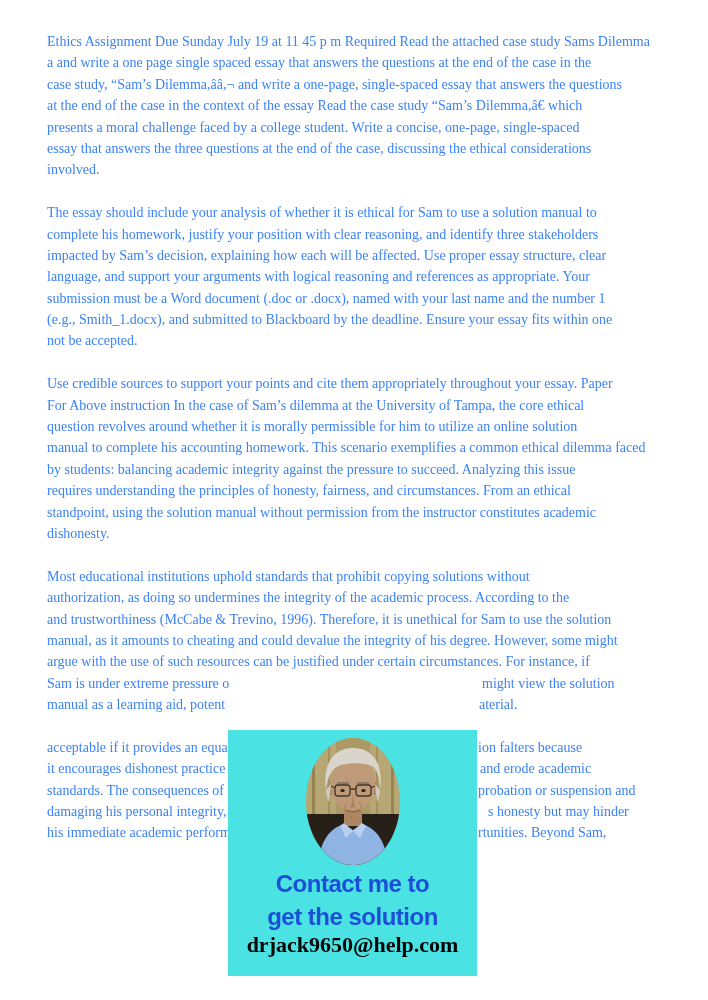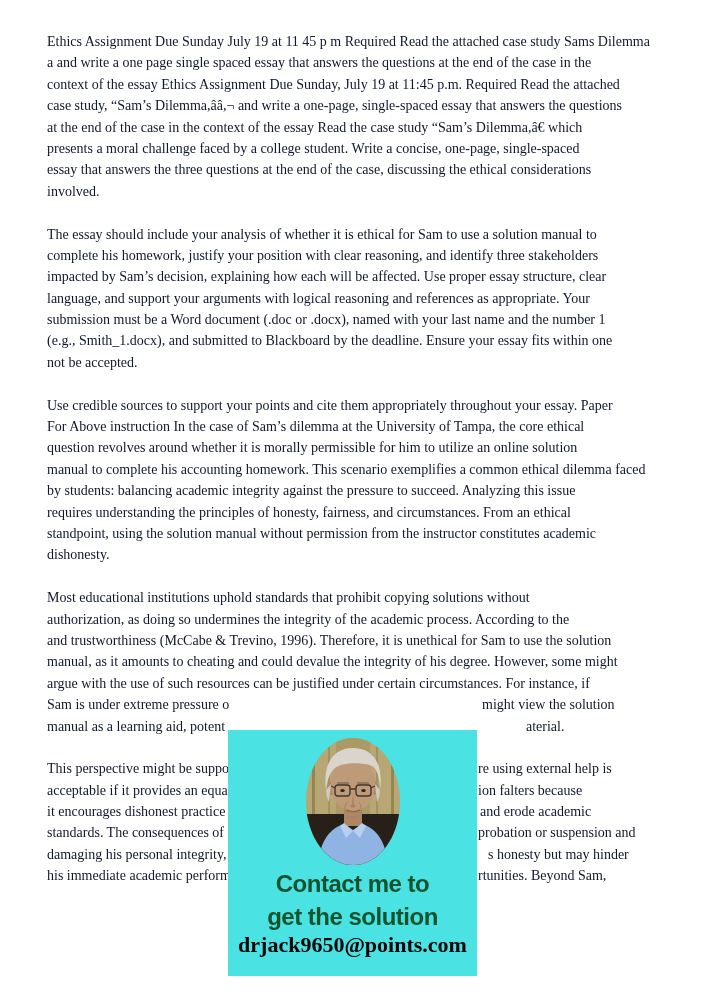--- a/index.html
+++ b/index.html
@@ -11,21 +11,21 @@
     overflow: hidden;
     font-family: "Liberation Serif", serif;
   }
   .doc {
     position: absolute;
     left: 47px;
     top: 31px;
     width: 625px;
     font-size: 14px;
     line-height: 21.4px;
-    color: #0f172a;
+    color: #3b82f6;
   }
   .para { margin: 0 0 21.4px 0; }
   .line {
     white-space: nowrap;
     height: 21.4px;
     position: relative;
   }
   .frag-right {
     position: absolute;
     top: 0;
@@ -66,21 +66,20 @@
 </style>
 </head>
 <body>
 
 <div class="page">
 
   <div class="doc" id="doc-text">
       <div class="para">
         <div class="line">Ethics Assignment Due Sunday July 19 at 11 45 p m Required Read the attached case study Sams Dilemma</div>
         <div class="line">a and write a one page single spaced essay that answers the questions at the end of the case in the</div>
-        <div class="line">context of the essay Ethics Assignment Due Sunday, July 19 at 11:45 p.m. Required Read the attached</div>
         <div class="line">case study, “Sam’s Dilemma,ââ,¬ and write a one-page, single-spaced essay that answers the questions</div>
         <div class="line">at the end of the case in the context of the essay Read the case study “Sam’s Dilemma,â€ which</div>
         <div class="line">presents a moral challenge faced by a college student. Write a concise, one-page, single-spaced</div>
         <div class="line">essay that answers the three questions at the end of the case, discussing the ethical considerations</div>
         <div class="line">involved.</div>
       </div>
       <div class="para">
         <div class="line">The essay should include your analysis of whether it is ethical for Sam to use a solution manual to</div>
         <div class="line">complete his homework, justify your position with clear reasoning, and identify three stakeholders</div>
         <div class="line">impacted by Sam’s decision, explaining how each will be affected. Use proper essay structure, clear</div>
@@ -99,24 +98,23 @@
         <div class="line">standpoint, using the solution manual without permission from the instructor constitutes academic</div>
         <div class="line">dishonesty.</div>
       </div>
       <div class="para">
         <div class="line">Most educational institutions uphold standards that prohibit copying solutions without</div>
         <div class="line">authorization, as doing so undermines the integrity of the academic process. According to the</div>
         <div class="line">and trustworthiness (McCabe &amp; Trevino, 1996). Therefore, it is unethical for Sam to use the solution</div>
         <div class="line">manual, as it amounts to cheating and could devalue the integrity of his degree. However, some might</div>
         <div class="line">argue with the use of such resources can be justified under certain circumstances. For instance, if</div>
         <div class="line"><span>Sam is under extreme pressure o</span><span class="frag-right" style="left: 435px;">might view the solution</span></div>
-        <div class="line"><span>manual as a learning aid, potent</span><span class="frag-right" style="left: 432px; margin-left: 47px;">aterial.</span></div>
+        <div class="line"><span>manual as a learning aid, potent</span><span class="frag-right" style="left: 432px;">aterial.</span></div>
       </div>
       <div class="para">
-        <div class="line"><span>This perspective might be suppo</span><span class="frag-right" style="left: 431px;">re using external help is</span></div>
         <div class="line"><span>acceptable if it provides an equa</span><span class="frag-right" style="left: 431px;">ion falters because</span></div>
         <div class="line"><span>it encourages dishonest practice</span><span class="frag-right" style="left: 433px; text-align: right;">and erode academic</span></div>
         <div class="line"><span>standards. The consequences of</span><span class="frag-right" style="left: 431px;">probation or suspension and</span></div>
         <div class="line"><span>damaging his personal integrity,</span><span class="frag-right" style="left: 441px;">s honesty but may hinder</span></div>
         <div class="line"><span>his immediate academic perform</span><span class="frag-right" style="left: 431px;">rtunities. Beyond Sam,</span></div>
       </div>
     </div>
 
   <div class="promo-card" style="background: rgb(74, 226, 226);">
     <div class="photo-wrap">
@@ -152,20 +150,20 @@
           <path d="M29 50 L25 48 M65 50 L69 48" stroke="#42382c" stroke-width="1.2"></path>
           <ellipse cx="36.5" cy="52.5" rx="2.2" ry="1.6" fill="#2e241c"></ellipse>
           <ellipse cx="57.5" cy="52.5" rx="2.2" ry="1.6" fill="#2e241c"></ellipse>
           <path d="M47 54 L46 66 C44 68 44 69 45.5 69.5 L48.5 69.5 C50 69 50 68 48 66 Z" fill="#ab8260"></path>
           <path d="M40 72 C44 74 50 74 54 72" stroke="#8d6a4c" stroke-width="1.4" fill="none"></path>
           <path d="M41 64 C39 68 38 71 39 73 M53 64 C55 68 56 71 55 73" stroke="#a87f5d" stroke-width="1" fill="none"></path>
           <path d="M42 78 C45 80 49 80 52 78" stroke="#a87f5d" stroke-width="1" fill="none"></path>
         </g>
       </svg>
     </div>
-    <div class="promo-headline" style="color: #14532d;">
+    <div class="promo-headline" style="color: #1d4ed8;">
       <div>Contact me to</div>
       <div>get the solution</div>
     </div>
-    <div class="promo-email" style="color: rgb(6, 6, 6);">drjack9650@points.com</div>
+    <div class="promo-email" style="color: rgb(6, 6, 6);">drjack9650@help.com</div>
   </div>
 
 </div>
 
 </body></html>

